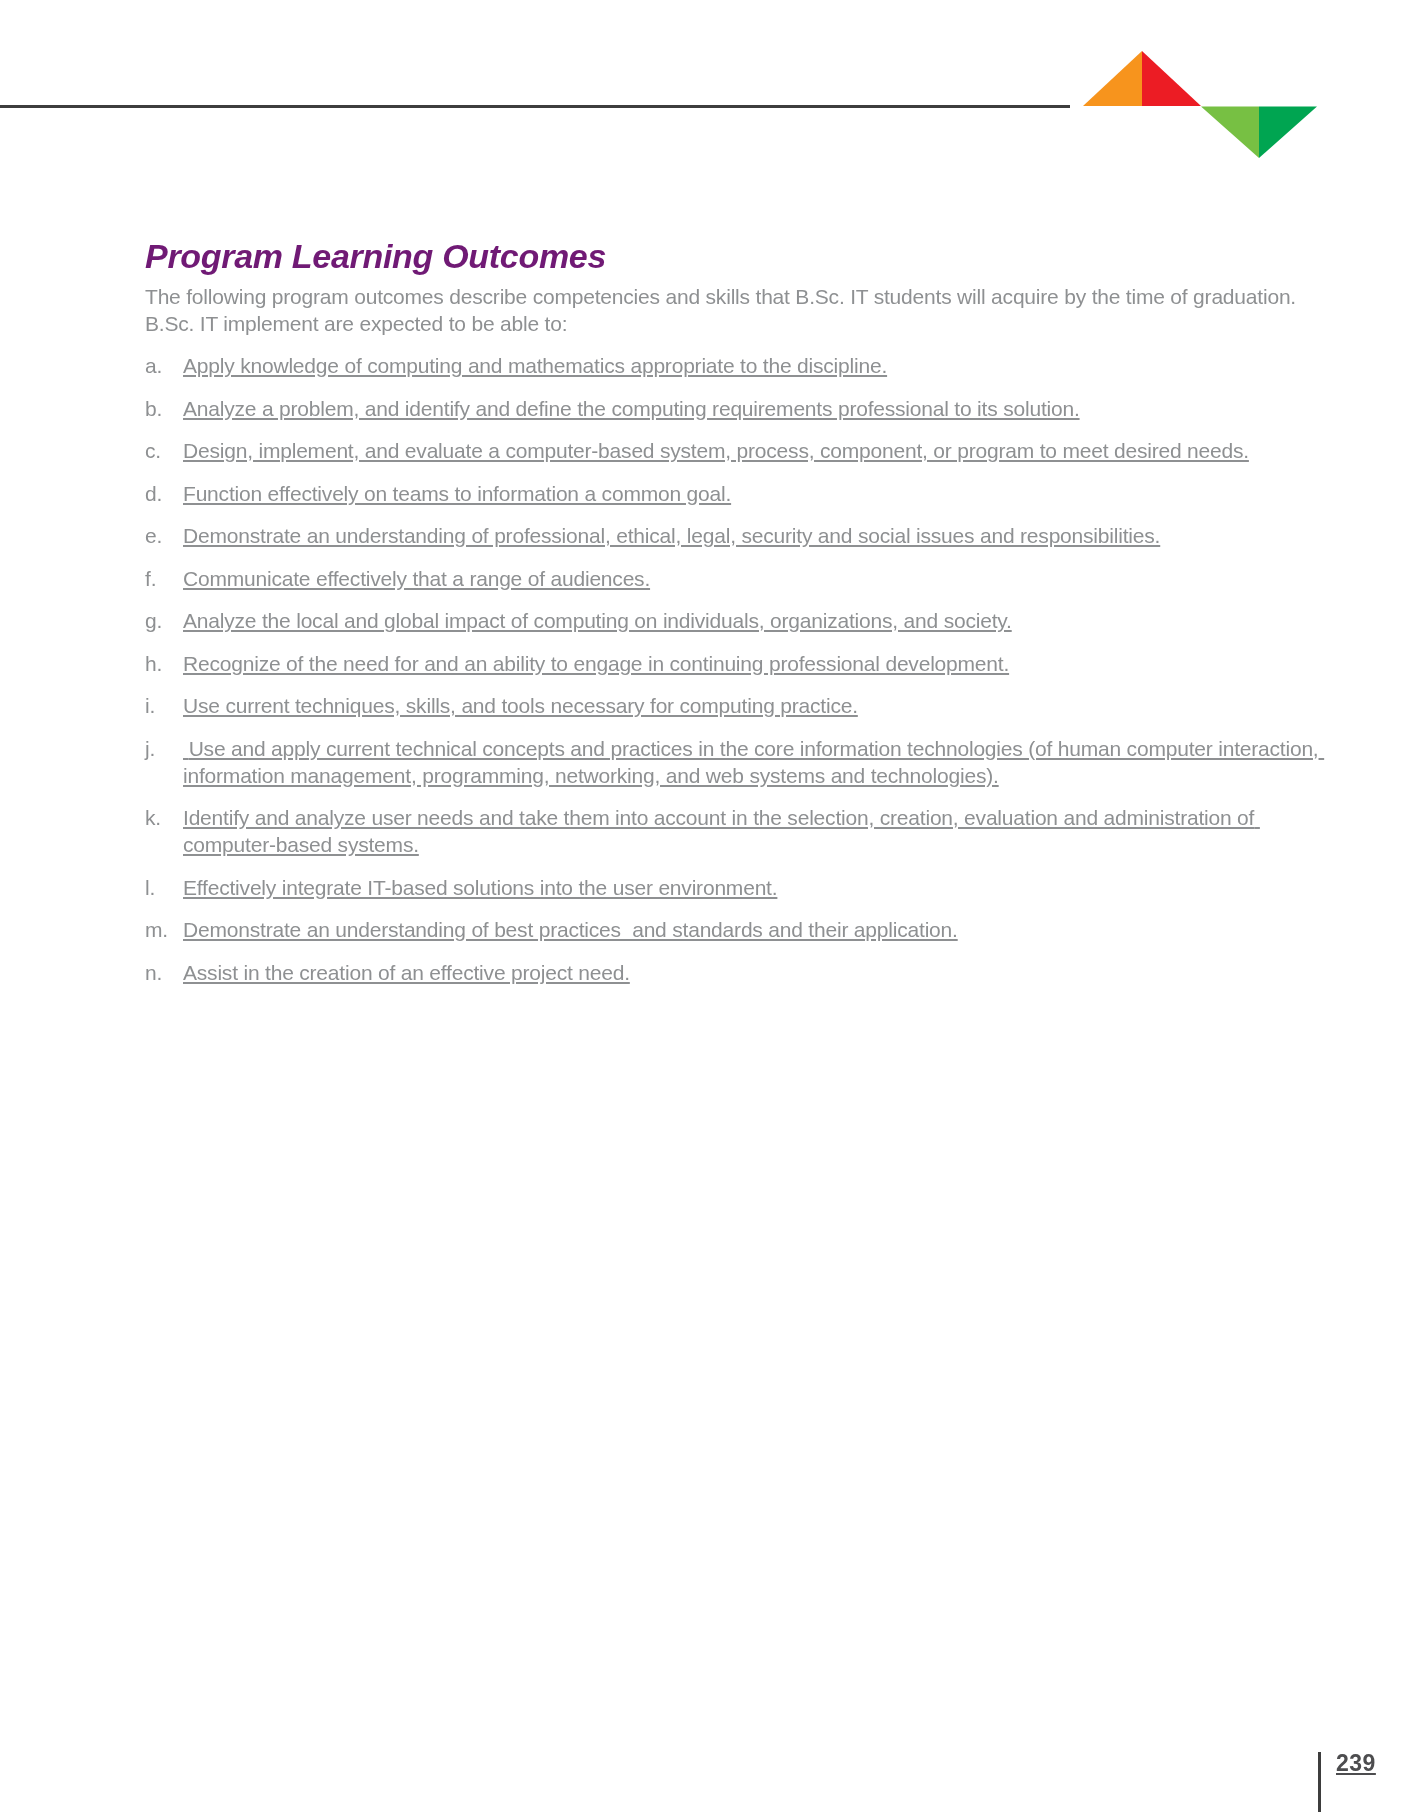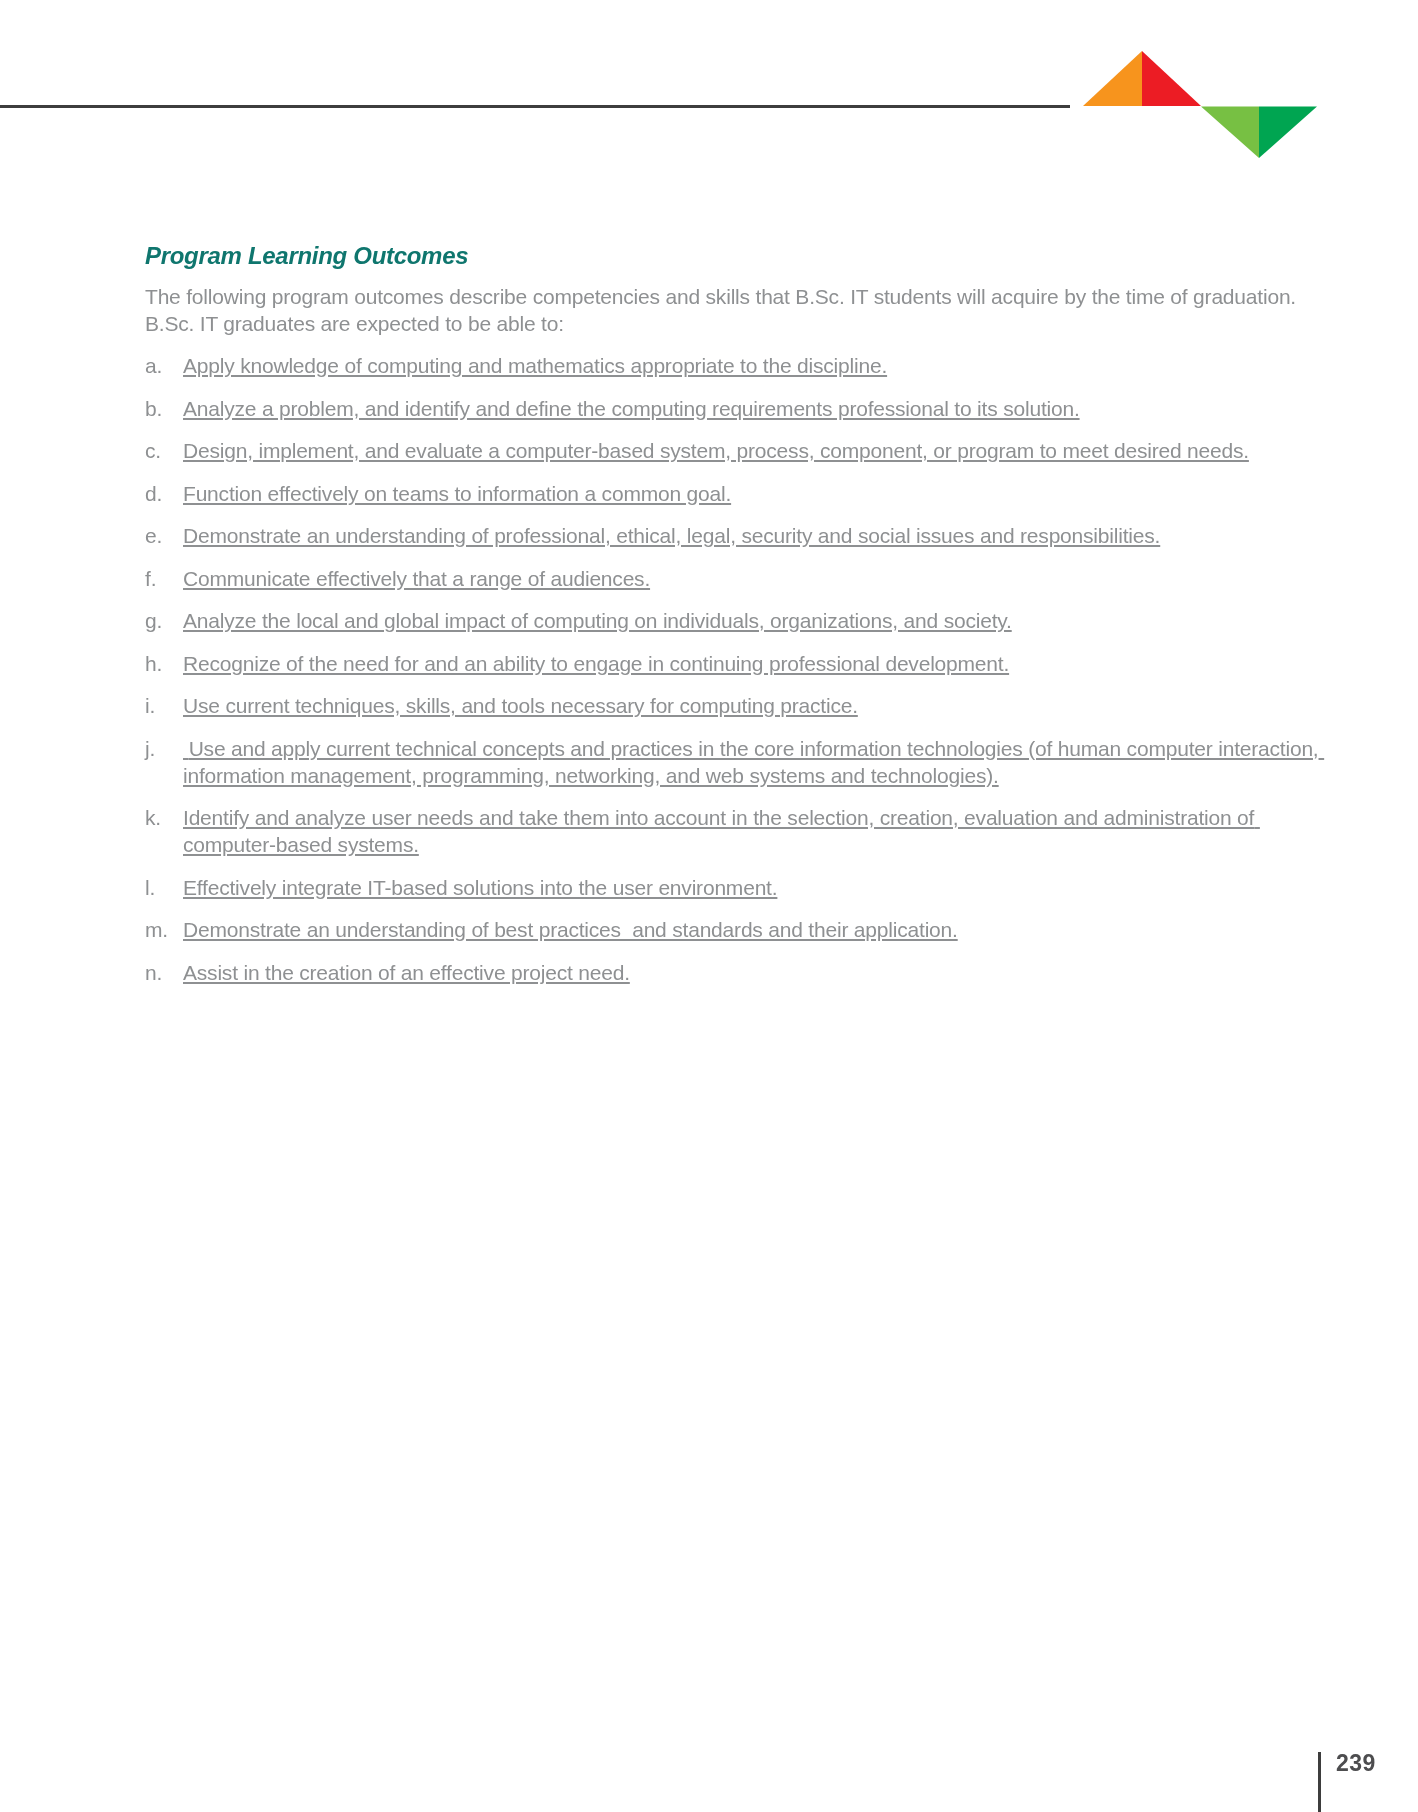--- a/index.html
+++ b/index.html
@@ -31,26 +31,26 @@
   }
   .doc {
     position: absolute;
     left: 145px;
     top: 238px;
     width: 1205px;
     color: #8e9092;
   }
   .doc h1 {
     margin: 0 0 9px 0;
-    font-size: 24px;
+    font-size: 34px;
     line-height: 36px;
     font-weight: bold;
     font-style: italic;
     letter-spacing: -0.3px;
-    color: #0f766e;
+    color: #701a75;
   }
   .doc p {
     margin: 0 0 15px 0;
     font-size: 21px;
     line-height: 27px;
     letter-spacing: -0.2px;
   }
   .outcomes {
     margin: 0;
     padding: 0;
@@ -81,37 +81,38 @@
   }
   .page-number {
     position: absolute;
     left: 1336px;
     top: 1750px;
     width: 60px;
     font-size: 23px;
     font-weight: bold;
     letter-spacing: 0.5px;
     color: #4d4d4f;
+    text-decoration: underline;
   }
 </style>
 </head>
 <body>
 
 <div class="top-rule"></div>
 
 <svg class="logo" viewBox="0 0 236 108" xmlns="http://www.w3.org/2000/svg" aria-hidden="true">
   <polygon points="60,0 1,55 60,55" fill="#F7941D"></polygon>
   <polygon points="60,0 60,55 119,55" fill="#EC1C24"></polygon>
   <polygon points="119,55.5 177,55.5 177,107" fill="#77C043"></polygon>
   <polygon points="177,55.5 235,55.5 177,107" fill="#00A551"></polygon>
 </svg>
 
 <div class="doc">
   <h1>Program Learning Outcomes</h1>
-  <p>The following program outcomes describe competencies and skills that B.Sc. IT students will acquire by the time of graduation. B.Sc. IT graduates are expected to be able to:</p>
+  <p>The following program outcomes describe competencies and skills that B.Sc. IT students will acquire by the time of graduation. B.Sc. IT implement are expected to be able to:</p>
   <ul class="outcomes">
   <li class="outcome">
     <span class="outcome-letter">a.</span>
     <span class="outcome-text">Apply knowledge of computing and mathematics appropriate to the discipline.</span>
   </li>
 
   <li class="outcome">
     <span class="outcome-letter">b.</span>
     <span class="outcome-text">Analyze a problem, and identify and define the computing requirements professional to its solution.</span>
   </li>

